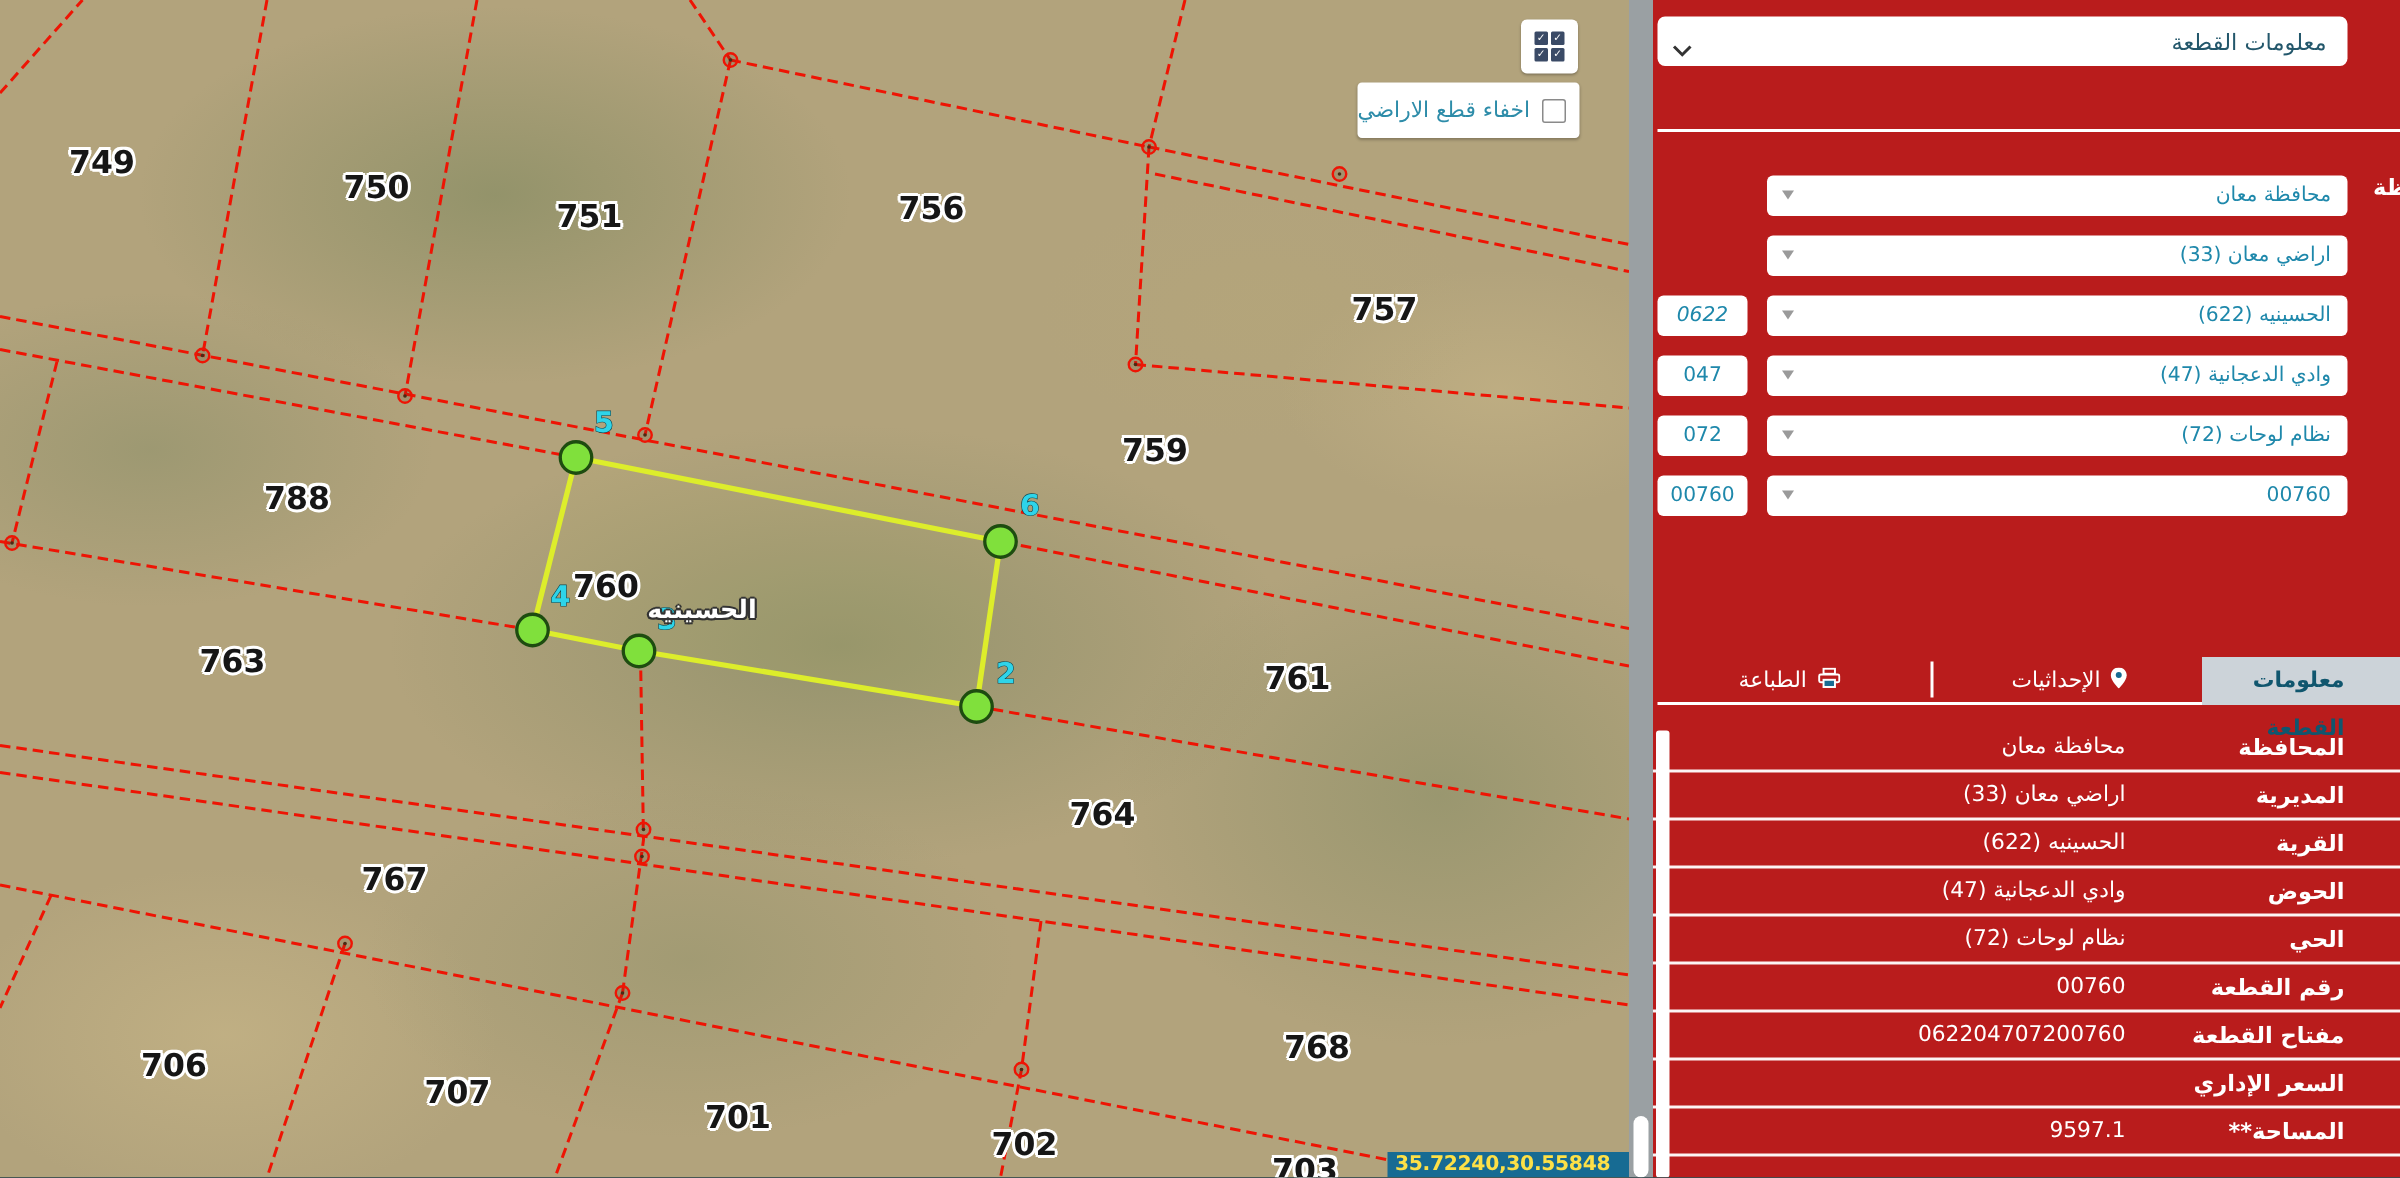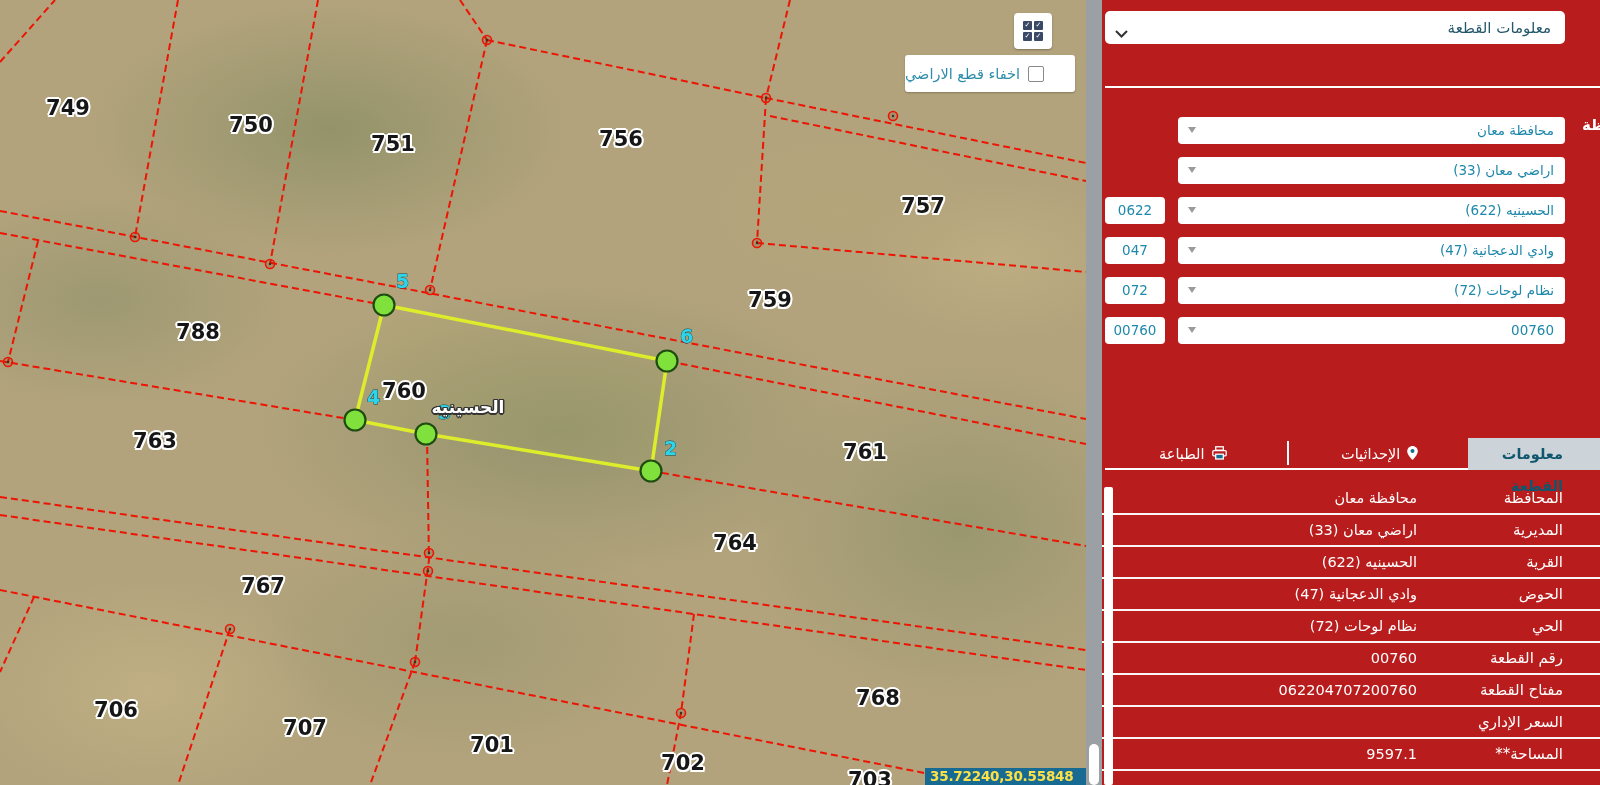--- a/index.html
+++ b/index.html
@@ -23,21 +23,21 @@
     text-shadow:-2px 0 0 #fff,2px 0 0 #fff,0 -2px 0 #fff,0 2px 0 #fff,
                 -1.5px -1.5px 0 #fff,1.5px -1.5px 0 #fff,-1.5px 1.5px 0 #fff,1.5px 1.5px 0 #fff;}
   .village-label{position:absolute;transform:translate(-50%,-50%);
     font-weight:bold;font-size:17px;color:#fff;white-space:nowrap;
     text-shadow:-1.5px 0 0 #333,1.5px 0 0 #333,0 -1.5px 0 #333,0 1.5px 0 #333,
                 -1px -1px 0 #333,1px -1px 0 #333,-1px 1px 0 #333,1px 1px 0 #333;}
   .basemap-btn{position:absolute;left:1014px;top:13px;width:38px;height:36px;background:#fff;
     border-radius:4px;box-shadow:0 1px 2px rgba(0,0,0,.3);display:flex;align-items:center;justify-content:center;cursor:pointer;}
   .grid2x2{display:grid;grid-template-columns:9px 9px;grid-template-rows:9px 9px;gap:2px;}
   .grid2x2 span{background:#3a4a66;border-radius:1px;color:#fff;font-size:7px;line-height:9px;text-align:center;}
-  .hide-box{position:absolute;left:905px;top:55px;width:170px;height:37px;background:#fff;border-radius:3px;
+  .hide-box{position:absolute;left:905px;top:55px;width:148px;height:37px;background:#fff;border-radius:3px;
     box-shadow:0 1px 2px rgba(0,0,0,.25);display:flex;align-items:center;justify-content:flex-end;direction:rtl;padding:0;}
   .hide-box .cb{width:14px;height:14px;border:1.5px solid #8a8a8a;border-radius:2px;background:#fff;margin:0 9px 0 8px;flex:0 0 auto;cursor:pointer;}
   .hide-box .lbl{color:#2d8ca9;font-size:14.5px;white-space:nowrap;}
   .coords-bar{position:absolute;left:925px;top:768px;width:161px;height:17px;background:#176b93;
     color:#fde047;font-weight:bold;font-size:13.5px;line-height:17px;padding-left:5px;white-space:nowrap;letter-spacing:-.2px;}
   
   .v-scroll{position:absolute;left:1086px;top:0;width:16px;height:785px;background:#9aa0a3;}
   .v-scroll .thumb{position:absolute;left:3px;top:744px;width:10px;height:41px;background:#fff;border-radius:5px;}
   
   #panel{position:absolute;left:1102px;top:0;width:498px;height:785px;background:#b91c1c;
@@ -58,21 +58,21 @@
   .tabs-underline{position:absolute;left:3px;top:468px;width:363px;height:2px;background:#fff;}
   .tab{position:absolute;top:438px;height:32px;display:flex;direction:ltr;align-items:center;gap:7px;
        color:#fff;font-size:14.5px;white-space:nowrap;cursor:pointer;}
   .tab-divider{position:absolute;left:185px;top:441px;width:1.5px;height:24px;background:#fff;}
   #tab-active{position:absolute;left:366px;right:0;top:438px;height:32px;background:#ccd3d9;cursor:pointer;}
   #tab-active .val{position:absolute;right:37px;line-height:32px;color:#10566e;font-weight:bold;font-size:14.5px;}
   
   #ptable{position:absolute;left:0;right:0;top:483px;bottom:0;}
   .trow{display:flex;height:30px;border-bottom:2px solid rgba(255,255,255,.95);align-items:center;}
   .trow .tl{flex:0 0 160px;padding-left:0;padding-right:37px;box-sizing:border-box;
-            font-weight:normal;font-size:15px;color:#fff;white-space:nowrap;}
+            font-weight:bold;font-size:15px;color:#fff;white-space:nowrap;}
   .trow .tv{flex:1;text-align:right;padding-right:23px;box-sizing:border-box;font-size:14.5px;color:#fff;white-space:nowrap;}
   .table-scroll{position:absolute;left:2px;top:487px;width:9px;height:298px;background:#fff;border-radius:2px;z-index:5;}
 </style>
 </head>
 <body>
 
 <div id="stage">
 
   <div id="map">
     <svg id="map-svg" width="1086" height="785" viewBox="0 0 1086 785">
@@ -202,21 +202,21 @@
           <span class="val">محافظة معان</span>
         </div>
         <div class="filter-select" style="top: 157px;">
           <span class="chev"></span>
           <span class="val">اراضي معان (33)</span>
         </div>
         <div class="filter-select" style="top: 197px;">
           <span class="chev"></span>
           <span class="val">الحسينيه (622)</span>
         </div>
-        <div class="filter-badge" style="top: 197px;">0622</div>
+        <div class="filter-badge" style="top: 197px; font-style: italic;">0622</div>
         <div class="filter-select" style="top: 237px;">
           <span class="chev"></span>
           <span class="val">وادي الدعجانية (47)</span>
         </div>
         <div class="filter-badge" style="top: 237px;">047</div>
         <div class="filter-select" style="top: 277px;">
           <span class="chev"></span>
           <span class="val">نظام لوحات (72)</span>
         </div>
         <div class="filter-badge" style="top: 277px;">072</div>

